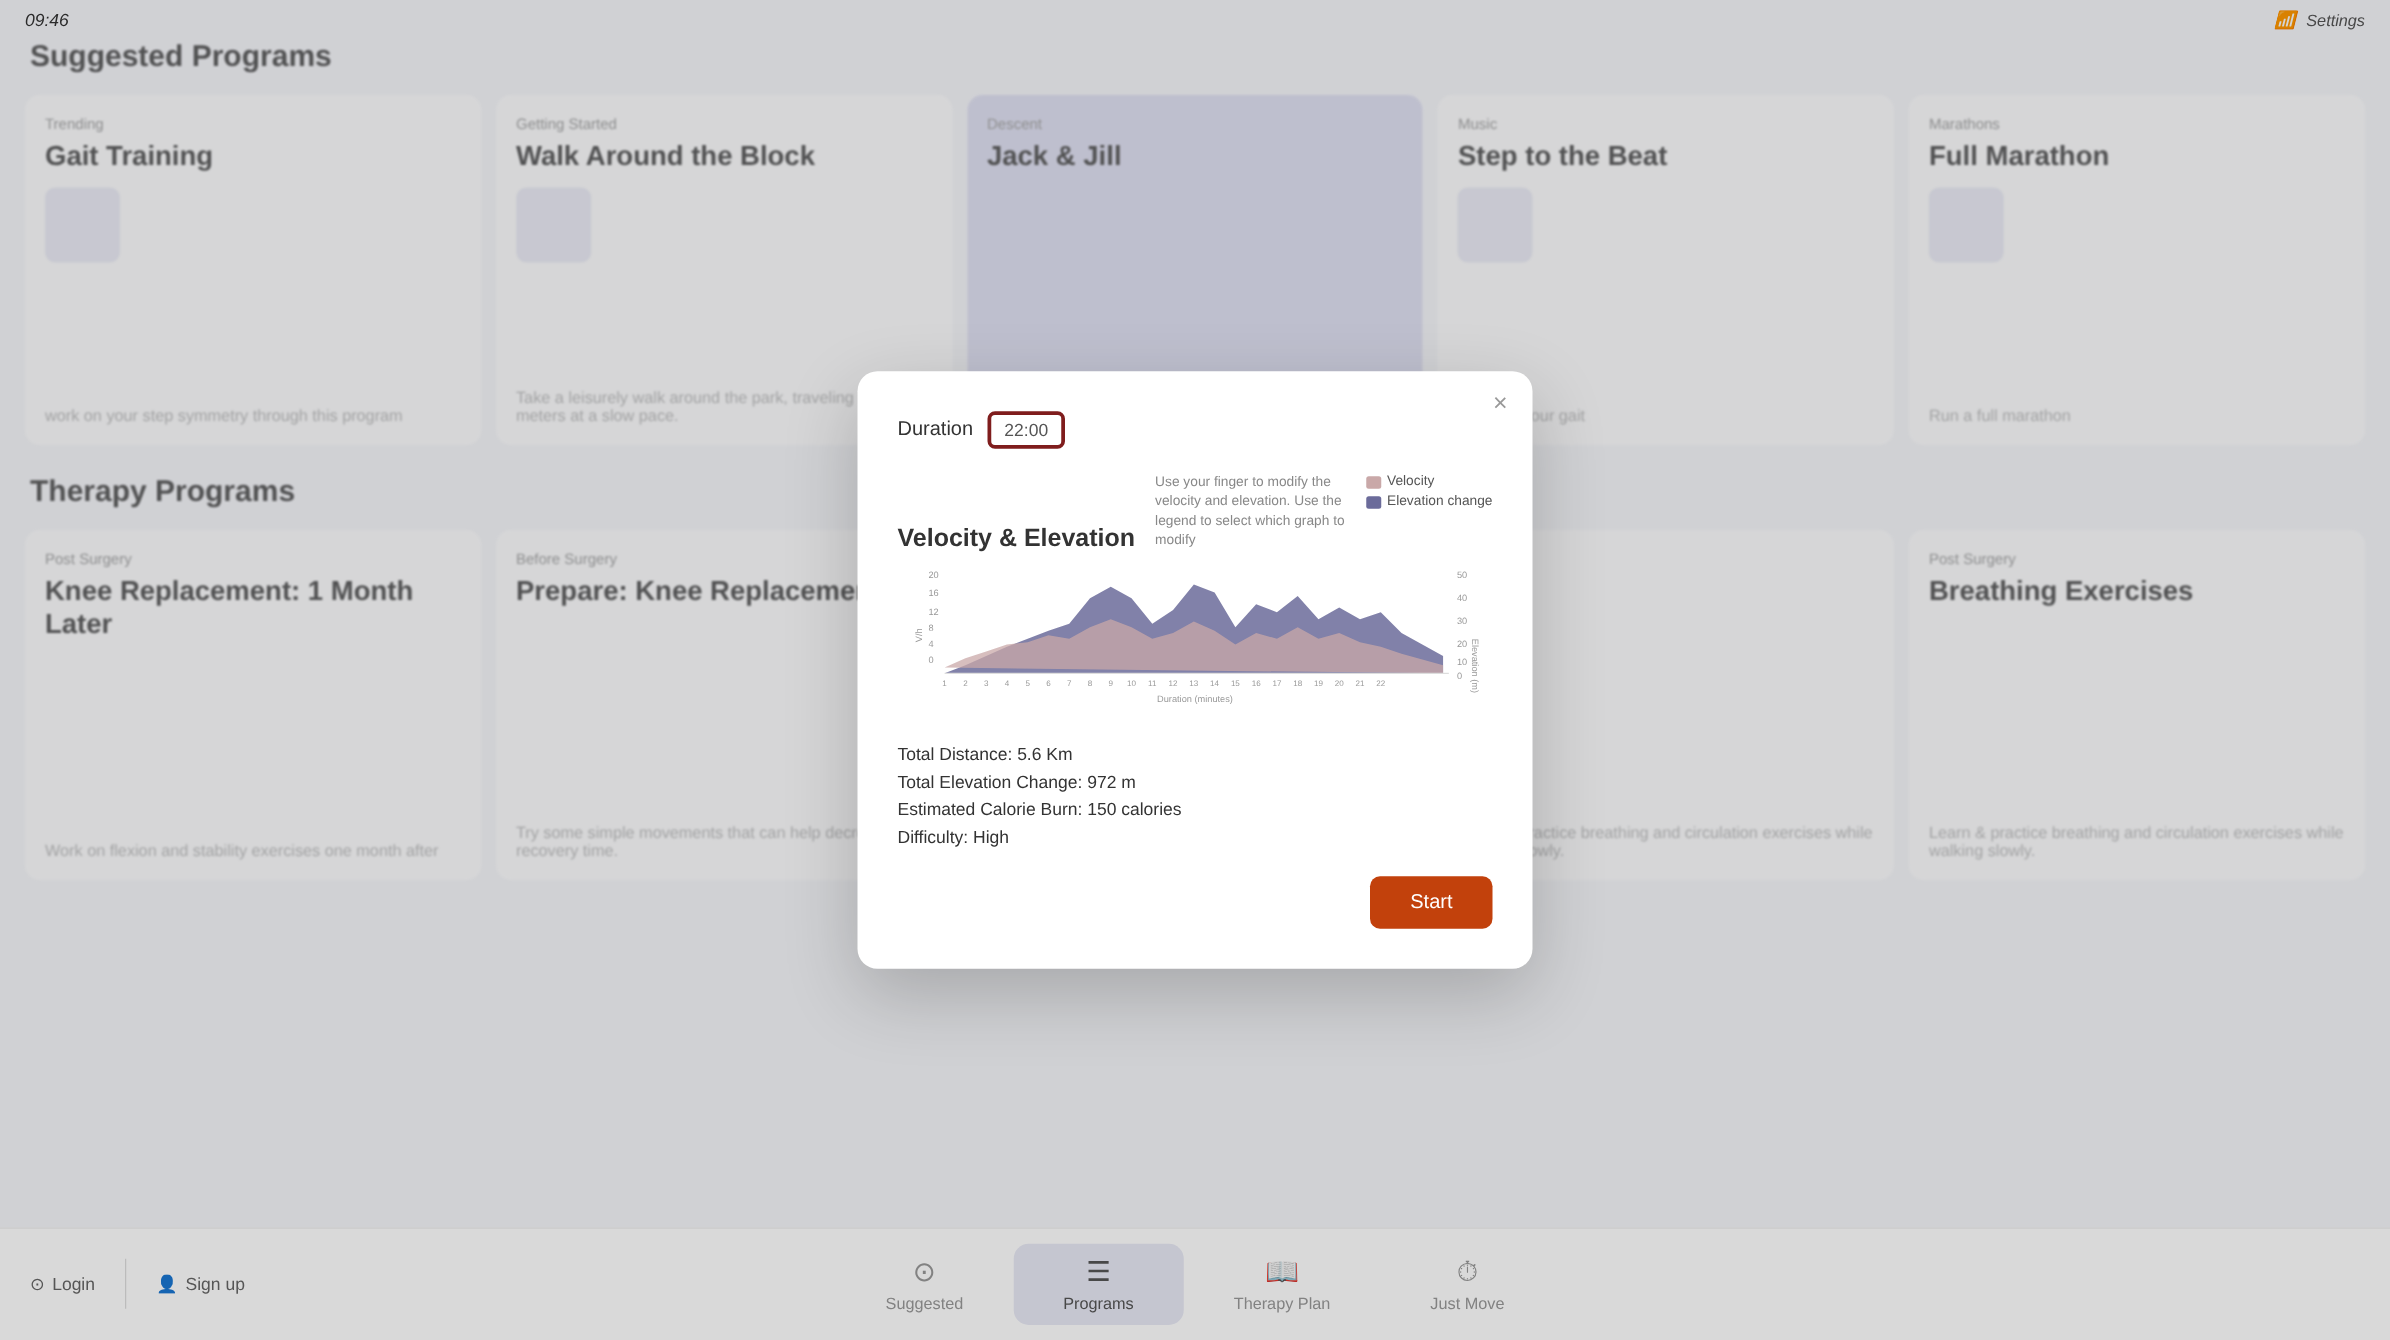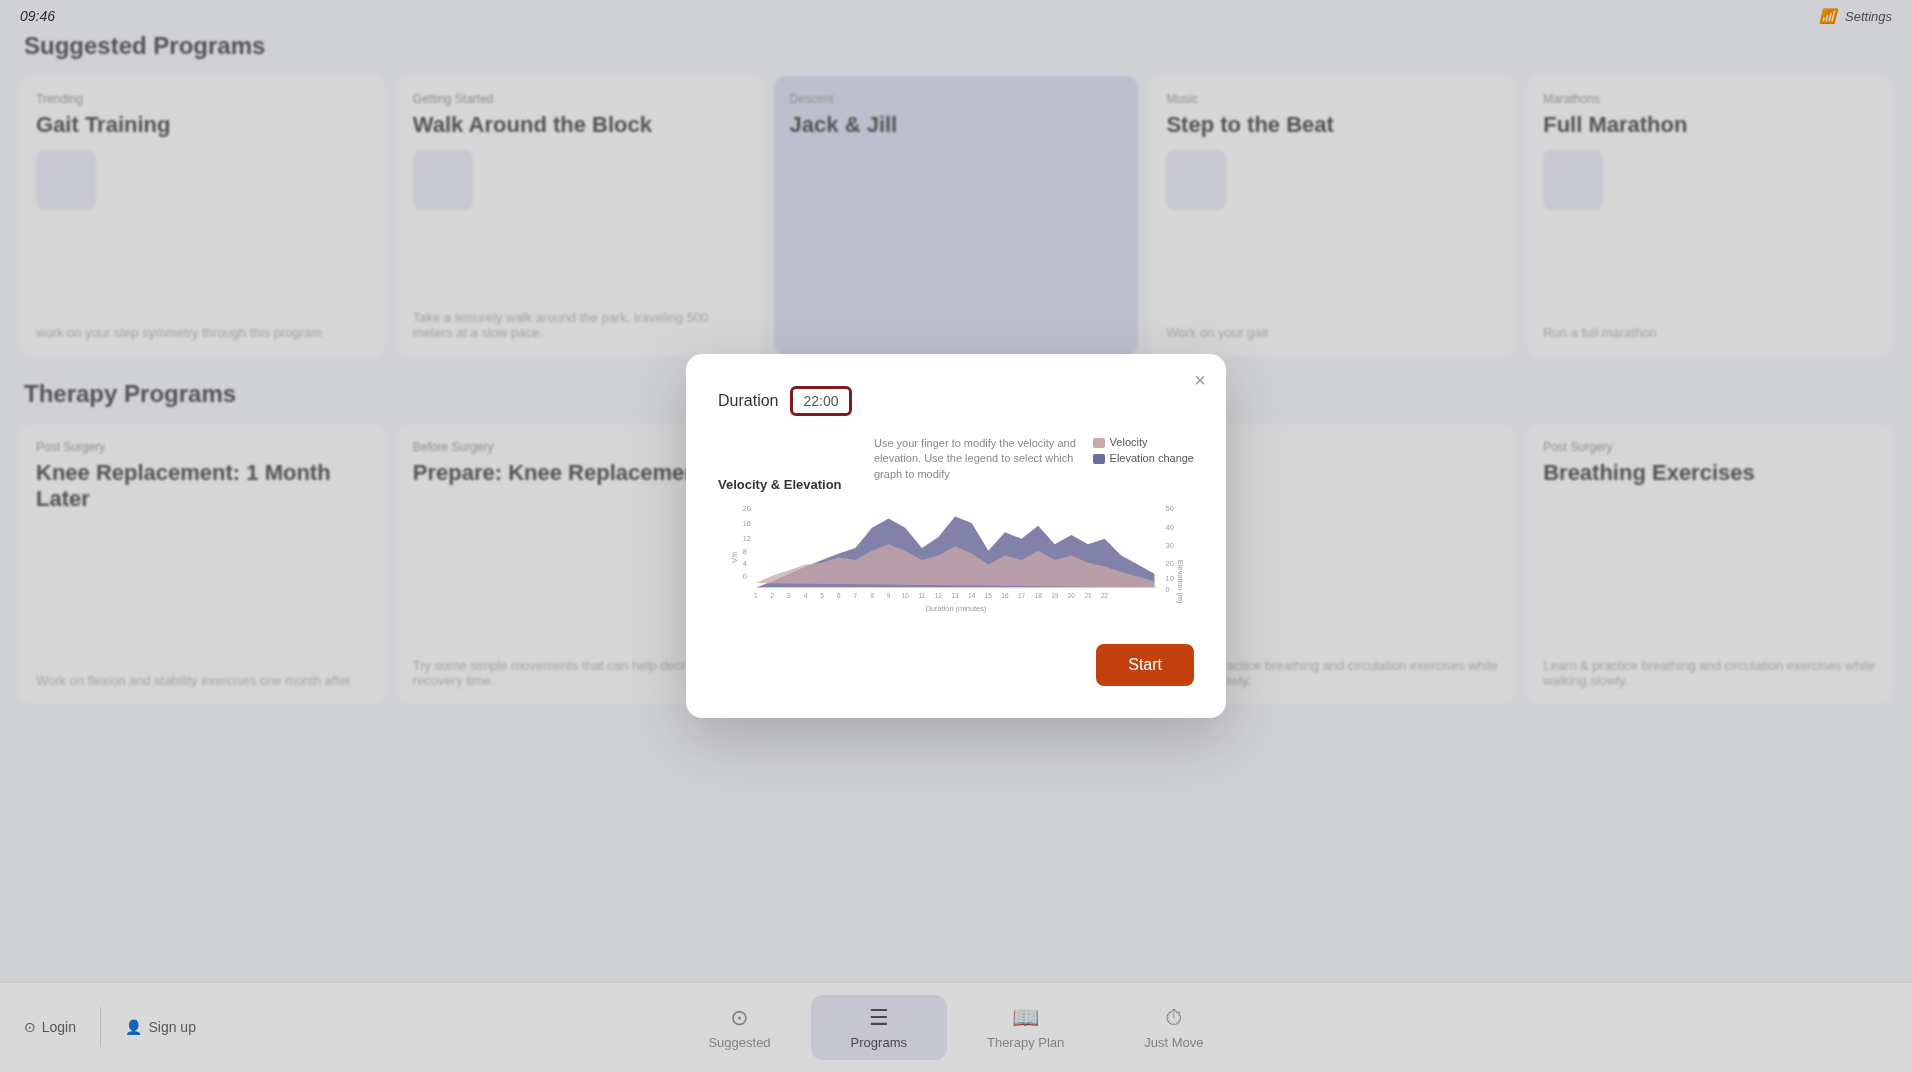--- a/index.html
+++ b/index.html
@@ -221,21 +221,21 @@
     }
 
     .chart-header {
       display: flex;
       align-items: flex-start;
       gap: 16px;
       margin-bottom: 8px;
     }
 
     .chart-title {
-      font-size: 13px;
+      font-size: 20px;
       font-weight: 600;
       color: #333;
       min-width: 140px;
       margin-top: 41px;
     }
 
     .chart-hint {
       font-size: 11px;
       color: #888;
       flex: 1;
@@ -461,20 +461,26 @@
           <text x="352" y="106" font-size="7" fill="#999" text-anchor="middle">19</text>
           <text x="370" y="106" font-size="7" fill="#999" text-anchor="middle">20</text>
           <text x="388" y="106" font-size="7" fill="#999" text-anchor="middle">21</text>
           <text x="406" y="106" font-size="7" fill="#999" text-anchor="middle">22</text>
 
           <text x="245" y="120" font-size="8" fill="#999" text-anchor="middle">Duration (minutes)</text>
         </svg>
       </div>
     </div>
 
+    <div class="stats-section">
+      <div class="stat-line">Total Distance: 5.6 Km</div>
+      <div class="stat-line">Total Elevation Change:  972 m</div>
+      <div class="stat-line">Estimated Calorie Burn: 150 calories</div>
+      <div class="stat-line">Difficulty: High</div>
+    </div>
 
     <button class="start-btn">Start</button>
   </div>
 </div>
 
 <div class="bottom-nav">
   <div class="auth-bar">
     <button class="auth-btn">
       <span>⊙</span>
       <span>Login</span>

